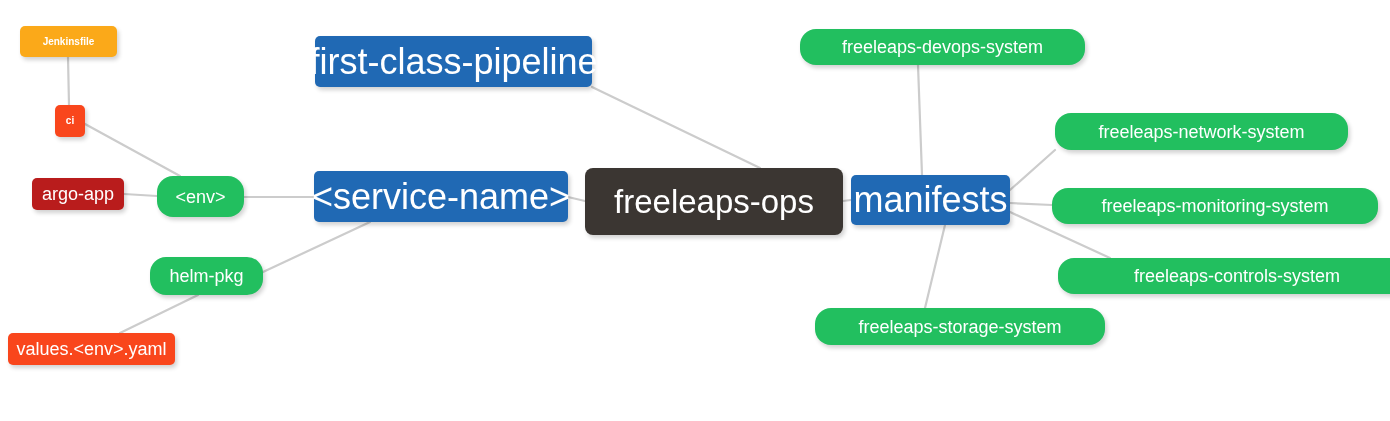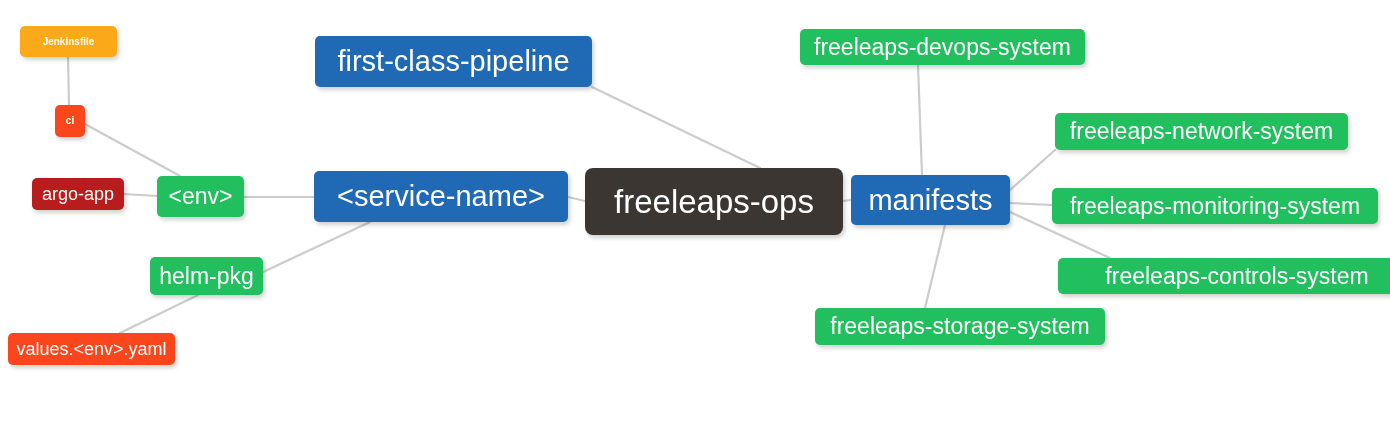--- a/index.html
+++ b/index.html
@@ -35,22 +35,22 @@
     color: #ffffff;
     border-radius: 5px;
     box-shadow: 2px 3px 4px rgba(0,0,0,0.18);
     white-space: nowrap;
     line-height: 1;
     z-index: 2;
     text-align: center;
     padding: 0 10px;
   }
   .node.lvl-root   { font-size: 33px; border-radius: 8px; text-align: center; }
-  .node.lvl-1      { font-size: 29px; }
-  .node.lvl-2      { font-size: 23px; }
+  .node.lvl-1      { font-size: 36px; }
+  .node.lvl-2      { font-size: 18px; border-radius: 16px; }
   .node.lvl-3      { font-size: 18px; }
   .node.lvl-4      { font-size: 10px; font-weight: bold; }
 </style>
 </head>
 <body>
 
 <div id="mindmap">
   <svg id="edges" viewBox="0 0 1390 421" xmlns="http://www.w3.org/2000/svg">
       <line x1="585" y1="201" x2="568" y2="197" stroke="#cccccc" stroke-width="2.2" stroke-linecap="round"></line>
       <line x1="843" y1="201" x2="851" y2="200" stroke="#cccccc" stroke-width="2.2" stroke-linecap="round"></line>

